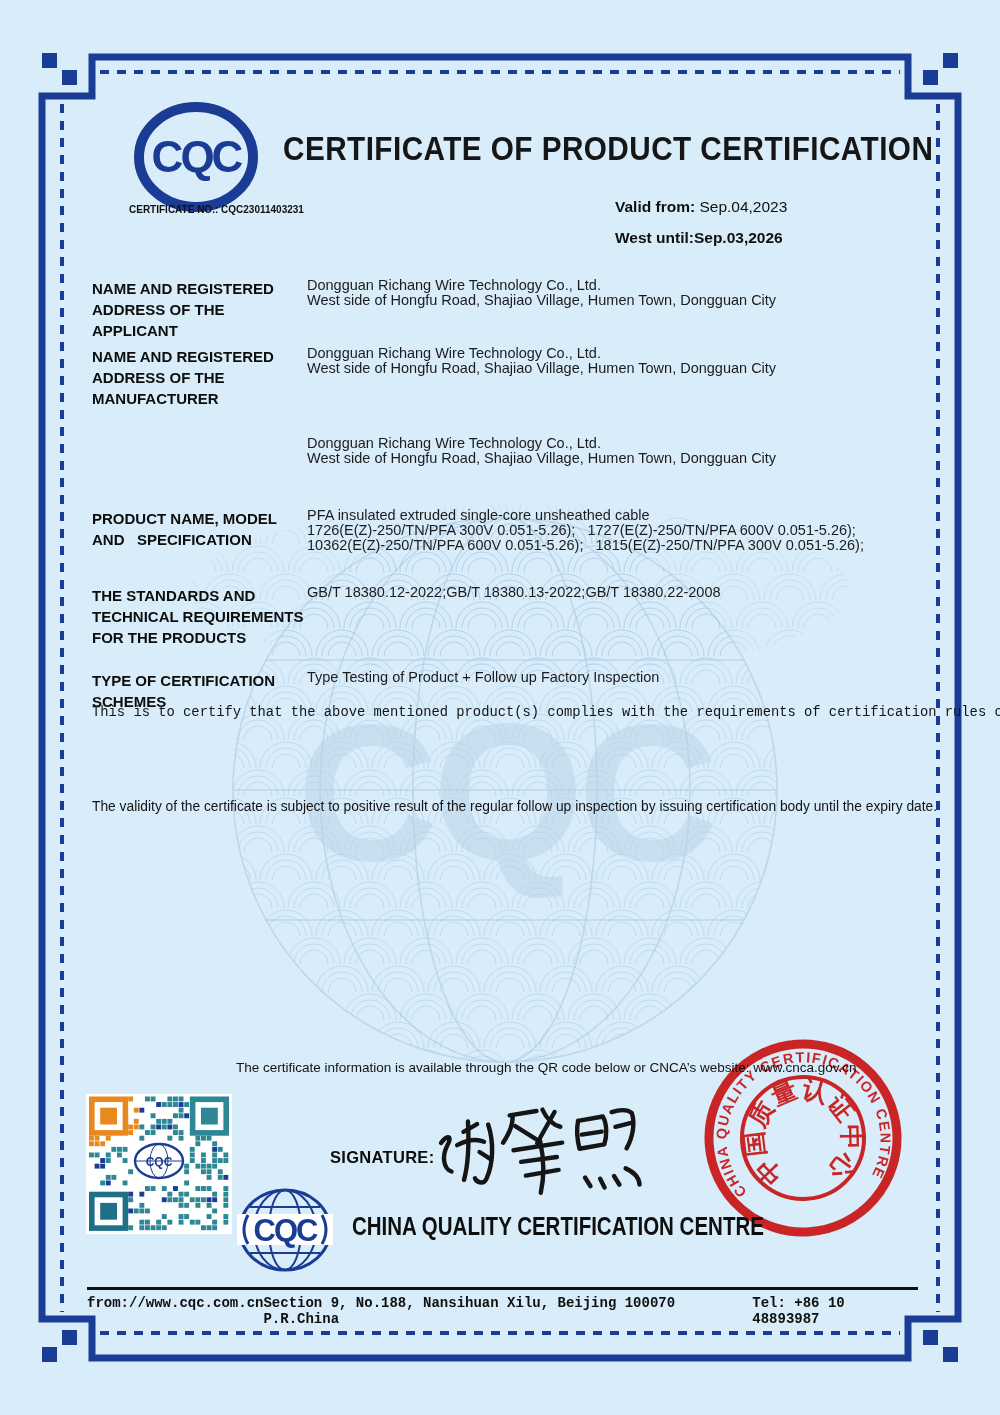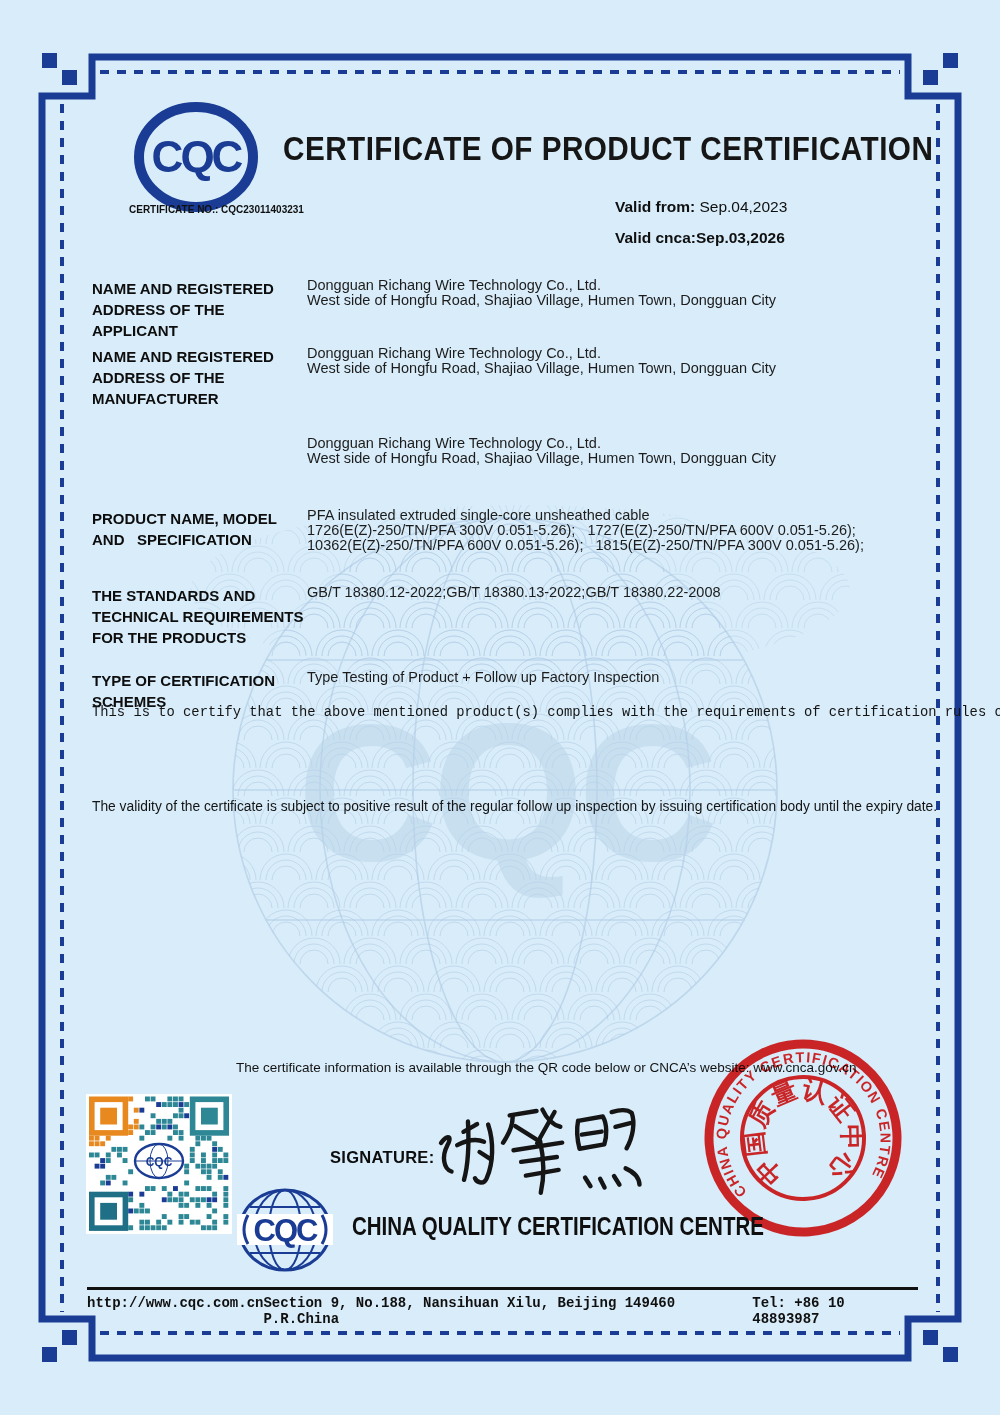--- a/index.html
+++ b/index.html
@@ -94,21 +94,21 @@
     <span> </span>
     <span>CQC23011403231</span>
   </div>
 
   <div class="abs validline" style="left:615px;top:198px;">
     <b>Valid from:</b>
     <span> </span>
     <span>Sep.04,2023</span>
   </div>
   <div class="abs validline" style="left:615px;top:229px;">
-    <b>Valid cnca:</b><b>Sep.03,2026</b>
+    <b>West until:</b><b>Sep.03,2026</b>
   </div>
 
   <div class="abs lbl" style="left:92px;top:278px;">NAME AND REGISTERED
 ADDRESS OF THE APPLICANT</div>
   <div class="abs val" style="left:307px;top:278px;">Dongguan Richang Wire Technology Co., Ltd.
 West side of Hongfu Road, Shajiao Village, Humen Town, Dongguan City</div>
 
   <div class="abs lbl" style="left:92px;top:346px;">NAME AND REGISTERED
 ADDRESS OF THE
 MANUFACTURER</div>
@@ -376,18 +376,18 @@
     </g>
     <rect x="1" y="28" width="96" height="31" fill="#ffffff"></rect>
     <path d="M12,29 q-8,15 0,29 M86,29 q8,15 0,29" fill="none" stroke="#1a3c94" stroke-width="3"></path>
     <text x="49" y="55" text-anchor="middle" font-size="31" font-weight="700" letter-spacing="-2" fill="#1a3c94">CQC</text>
   </svg>
 
   <div class="abs orgname" style="left:352px;top:1212px;">CHINA QUALITY CERTIFICATION CENTRE</div>
 
   <div class="abs rule" style="left:87px;top:1287px;width:831px;"></div>
   <div class="abs footer-row" style="left:87px;top:1295px;width:831px;">
-    <span>http://www.cqc.com.cn</span>
-    <span>Section 9, No.188, Nansihuan Xilu, Beijing 149460 P.R.China</span>
+    <span>from://www.cqc.com.cn</span>
+    <span>Section 9, No.188, Nansihuan Xilu, Beijing 100070 P.R.China</span>
     <span>Tel: +86 10 48893987</span>
   </div>
 
 </div>
 
 </body></html>

